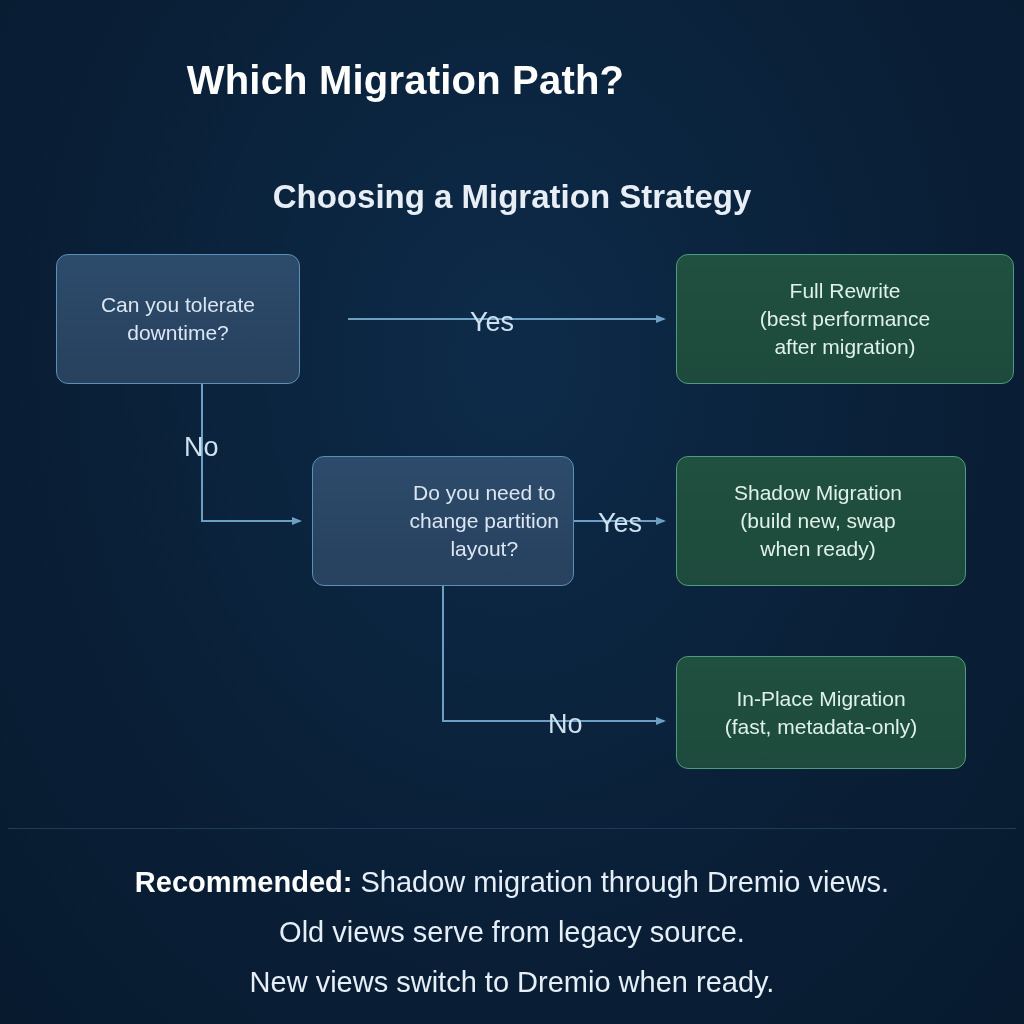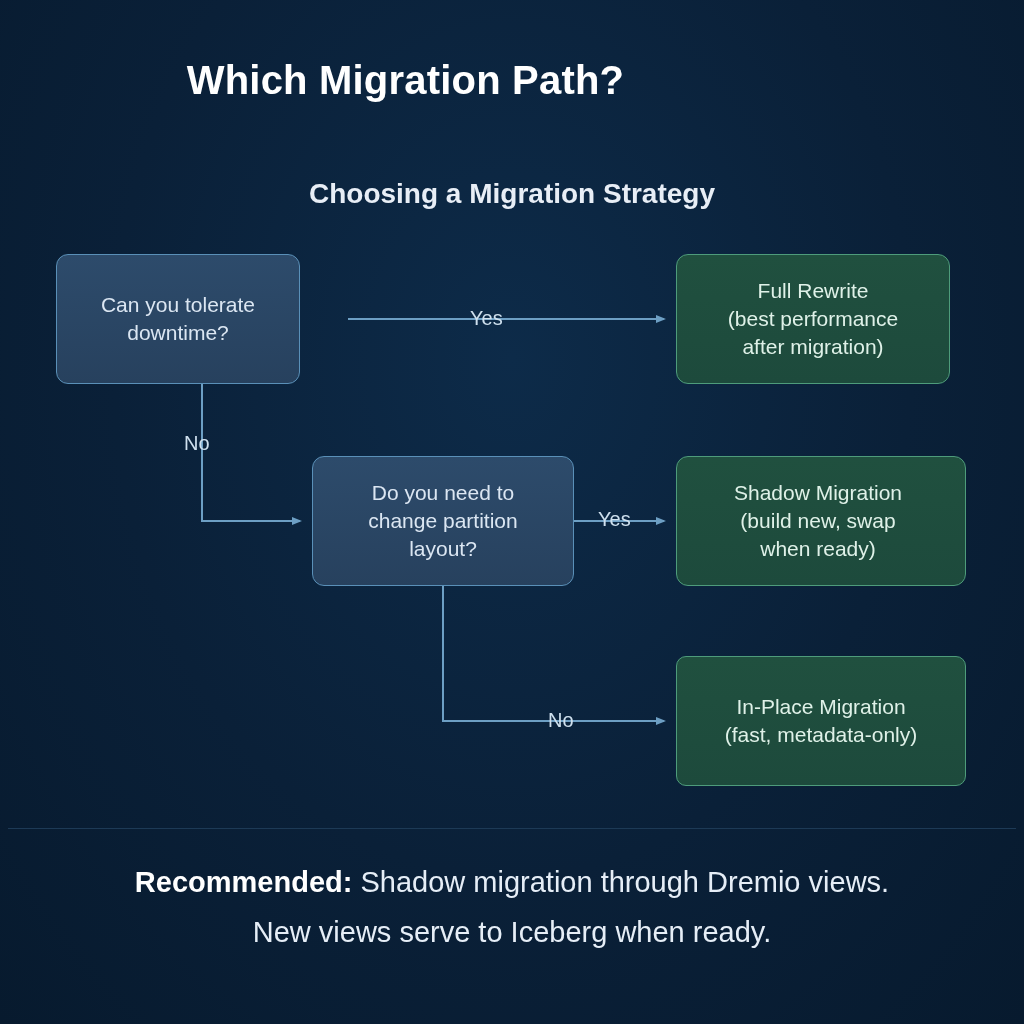--- a/index.html
+++ b/index.html
@@ -31,21 +31,21 @@
     font-weight: bold;
     color: #ffffff;
     letter-spacing: 0.2px;
   }
   .subtitle {
     position: absolute;
     left: 0;
     top: 178px;
     width: 1024px;
     text-align: center;
-    font-size: 28px;
+    font-size: 33px;
     font-weight: bold;
     color: #e8eef6;
   }
 
   
   .node {
     position: absolute;
     box-sizing: border-box;
     border-radius: 12px;
     display: flex;
@@ -65,30 +65,30 @@
   }
   .outcome {
     background: linear-gradient(180deg, #20503f 0%, #1d4a3c 100%);
     border: 1.5px solid #4e9c7b;
     color: #dff1e8;
     font-size: 21px;
   }
 
   
   #node-downtime { left: 56px;  top: 254px;  width: 244px; height: 130px; }
-  #node-partition{ left: 312px; top: 456px;  width: 262px; height: 130px; }
-  #node-full-rewrite { left: 676px; top: 254px; width: 274px; height: 130px; }
+  #node-partition{ left: 312px; top: 456px;  width: 262px; height: 130px; justify-content: flex-end; }
+  #node-full-rewrite { left: 676px; top: 254px; width: 338px; height: 130px; }
   #node-shadow       { left: 676px; top: 456px; width: 290px; height: 130px; padding-left: 8px; }
-  #node-inplace      { left: 676px; top: 656px; width: 290px; height: 130px; border-radius: 10px; }
+  #node-inplace      { left: 676px; top: 656px; width: 290px; height: 113px; }
 
   
   .edge-label {
     position: absolute;
     color: #cfe0ee;
-    font-size: 20px;
+    font-size: 27px;
     white-space: nowrap;
   }
   #label-yes-1 { left: 470px; top: 307px; }
   #label-no-1  { left: 184px; top: 432px; }
   #label-yes-2 { left: 598px; top: 508px; }
   #label-no-2  { left: 548px; top: 709px; }
 
   svg#wires {
     position: absolute;
     left: 0; top: 0;
@@ -171,16 +171,17 @@
 
   <div id="label-yes-1" class="edge-label">Yes</div>
   <div id="label-no-1" class="edge-label">No</div>
   <div id="label-yes-2" class="edge-label">Yes</div>
   <div id="label-no-2" class="edge-label">No</div>
 
   <div class="divider"></div>
 
   <div class="footer">
     <div><b>Recommended:</b><span> Shadow migration through Dremio views.</span></div>
-    <div>New views serve to Iceberg when ready.</div>
+    <div>Old views serve from legacy source.</div>
+    <div>New views switch to Dremio when ready.</div>
   </div>
 
 </div>
 
 </body></html>

